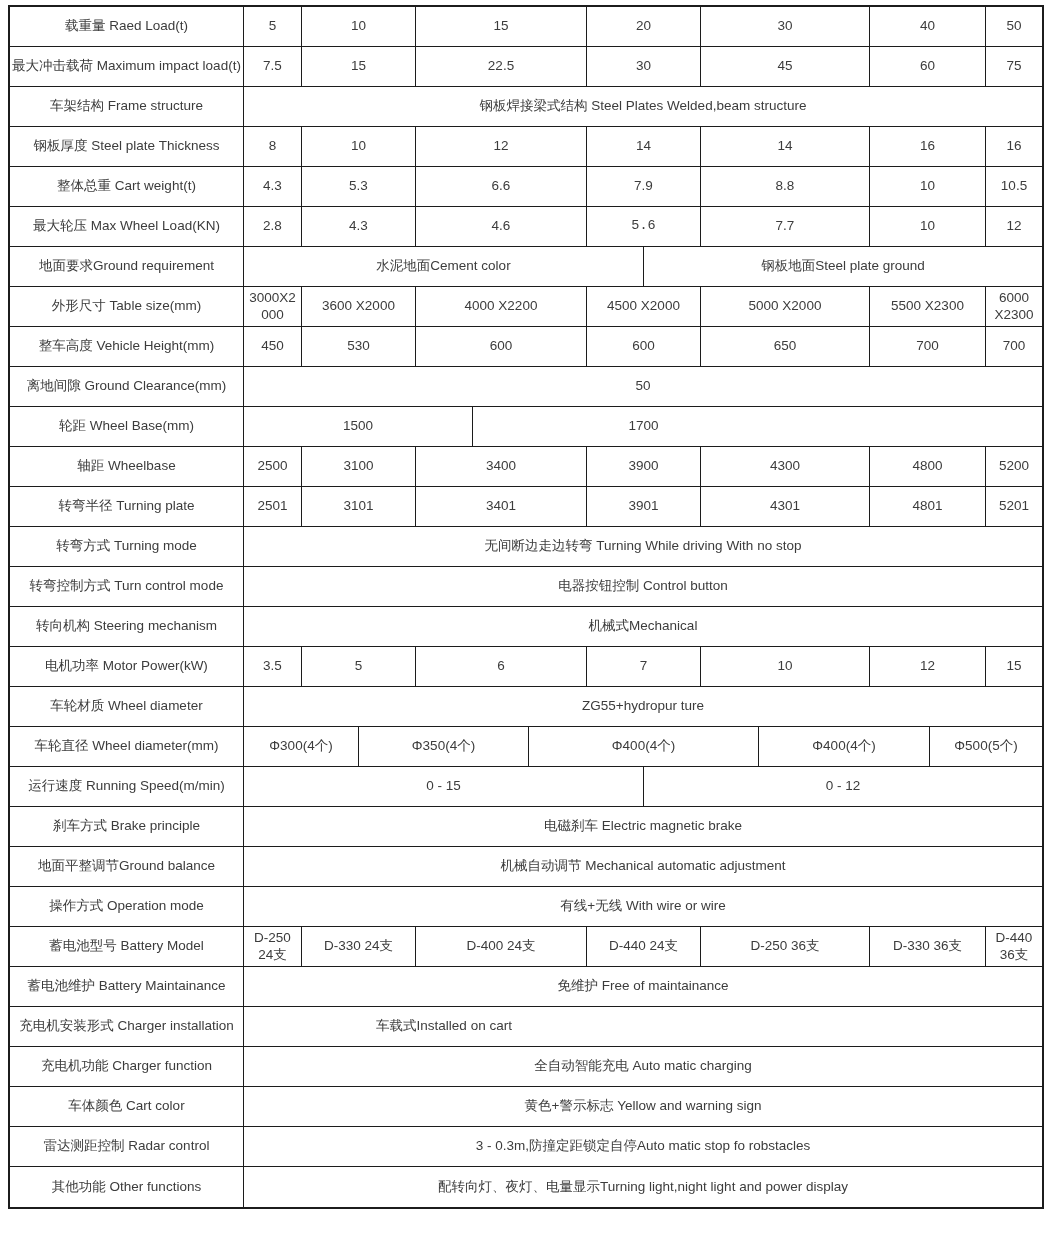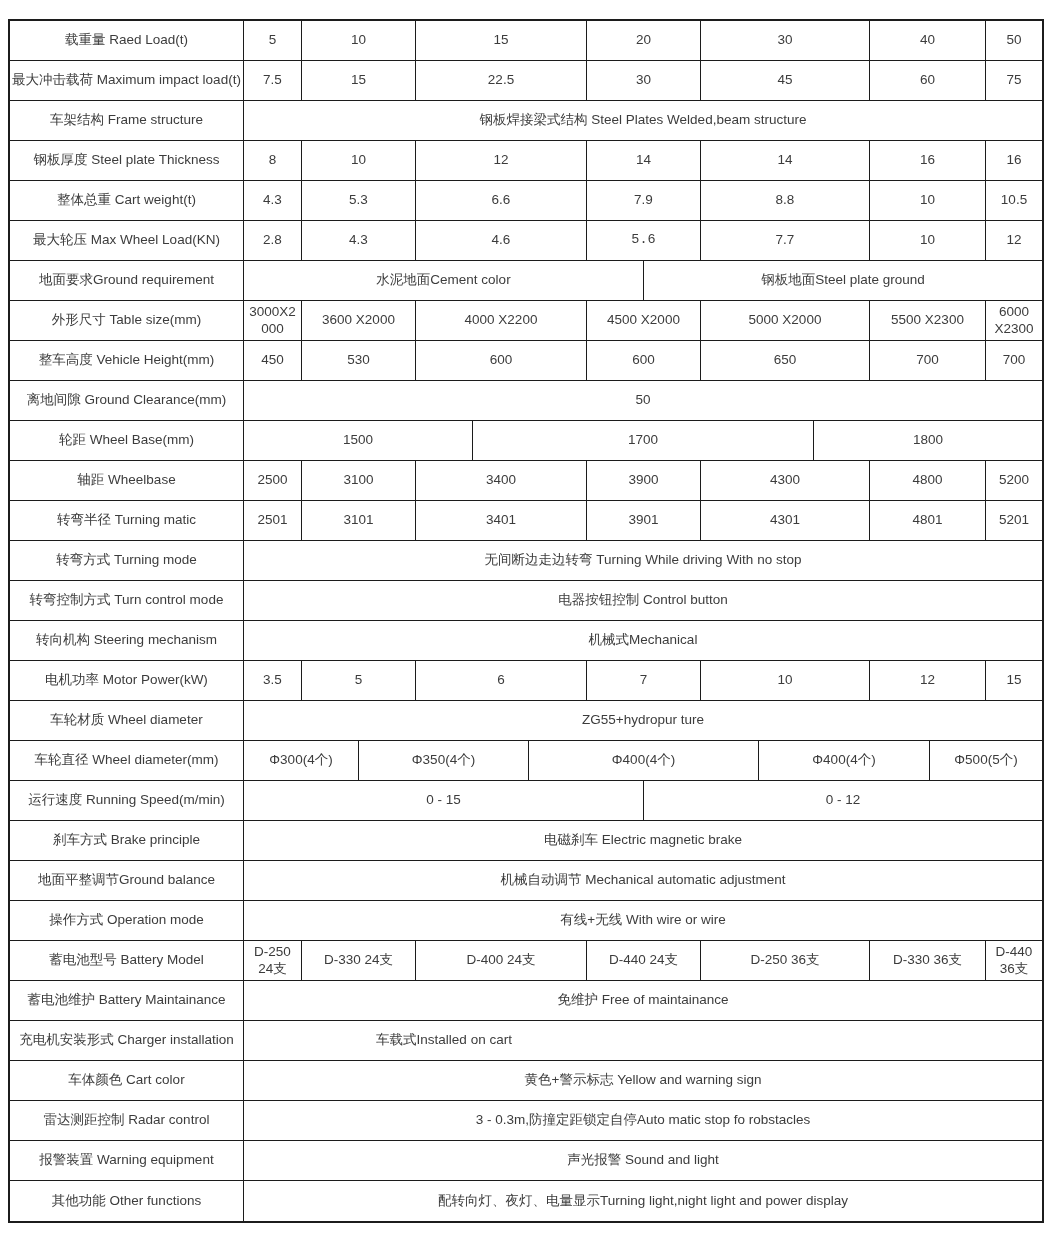--- a/index.html
+++ b/index.html
@@ -6,21 +6,21 @@
     margin: 0;
     padding: 0;
     background: #ffffff;
     width: 1054px;
     height: 1260px;
     font-family: "Liberation Sans", "DejaVu Sans", sans-serif;
   }
   .spec-table {
     position: absolute;
     left: 8px;
-    top: 19px;
+    top: 5px;
     width: 1036px;
     box-sizing: border-box;
     border: 2px solid #1c1c1c;
     background: #ffffff;
   }
   .row {
     display: flex;
     height: 40px;
     box-sizing: border-box;
     border-bottom: 1px solid #1c1c1c;
@@ -137,34 +137,33 @@
       <div class="cell value-cell" style="width: 56px;">700</div>
     </div>
     <div class="row">
       <div class="cell label-cell">离地间隙 Ground Clearance(mm)</div>
       <div class="cell value-cell" style="width: 798px;">50</div>
     </div>
     <div class="row">
       <div class="cell label-cell">轮距 Wheel Base(mm)</div>
       <div class="cell value-cell" style="width: 229px;">1500</div>
       <div class="cell value-cell" style="width: 341px;">1700</div>
-      <div class="cell value-cell" style="width: 228px;">1800</div>
     </div>
     <div class="row">
       <div class="cell label-cell">轴距 Wheelbase</div>
       <div class="cell value-cell" style="width: 58px;">2500</div>
       <div class="cell value-cell" style="width: 114px;">3100</div>
       <div class="cell value-cell" style="width: 171px;">3400</div>
       <div class="cell value-cell" style="width: 114px;">3900</div>
       <div class="cell value-cell" style="width: 169px;">4300</div>
       <div class="cell value-cell" style="width: 116px;">4800</div>
       <div class="cell value-cell" style="width: 56px;">5200</div>
     </div>
     <div class="row">
-      <div class="cell label-cell">转弯半径 Turning matic</div>
+      <div class="cell label-cell">转弯半径 Turning plate</div>
       <div class="cell value-cell" style="width: 58px;">2501</div>
       <div class="cell value-cell" style="width: 114px;">3101</div>
       <div class="cell value-cell" style="width: 171px;">3401</div>
       <div class="cell value-cell" style="width: 114px;">3901</div>
       <div class="cell value-cell" style="width: 169px;">4301</div>
       <div class="cell value-cell" style="width: 116px;">4801</div>
       <div class="cell value-cell" style="width: 56px;">5201</div>
     </div>
     <div class="row">
       <div class="cell label-cell">转弯方式 Turning mode</div>
@@ -229,28 +228,28 @@
     </div>
     <div class="row">
       <div class="cell label-cell">蓄电池维护 Battery Maintainance</div>
       <div class="cell value-cell" style="width: 798px;">免维护 Free of maintainance</div>
     </div>
     <div class="row">
       <div class="cell label-cell">充电机安装形式 Charger installation</div>
       <div class="cell value-cell" style="width: 400px;">车载式Installed on cart</div>
     </div>
     <div class="row">
+      <div class="cell label-cell">充电机功能 Charger function</div>
+      <div class="cell value-cell" style="width: 798px;">全自动智能充电 Auto matic charging</div>
+    </div>
+    <div class="row">
       <div class="cell label-cell">车体颜色 Cart color</div>
       <div class="cell value-cell" style="width: 798px;">黄色+警示标志 Yellow and warning sign</div>
     </div>
     <div class="row">
       <div class="cell label-cell">雷达测距控制 Radar control</div>
       <div class="cell value-cell" style="width: 798px;">3 - 0.3m,防撞定距锁定自停Auto matic stop fo robstacles</div>
-    </div>
-    <div class="row">
-      <div class="cell label-cell">报警装置 Warning equipment</div>
-      <div class="cell value-cell" style="width: 798px;">声光报警 Sound and light</div>
     </div>
     <div class="row">
       <div class="cell label-cell">其他功能 Other functions</div>
       <div class="cell value-cell" style="width: 798px;">配转向灯、夜灯、电量显示Turning light,night light and power display</div>
     </div>
   </div>
 
 </body></html>

